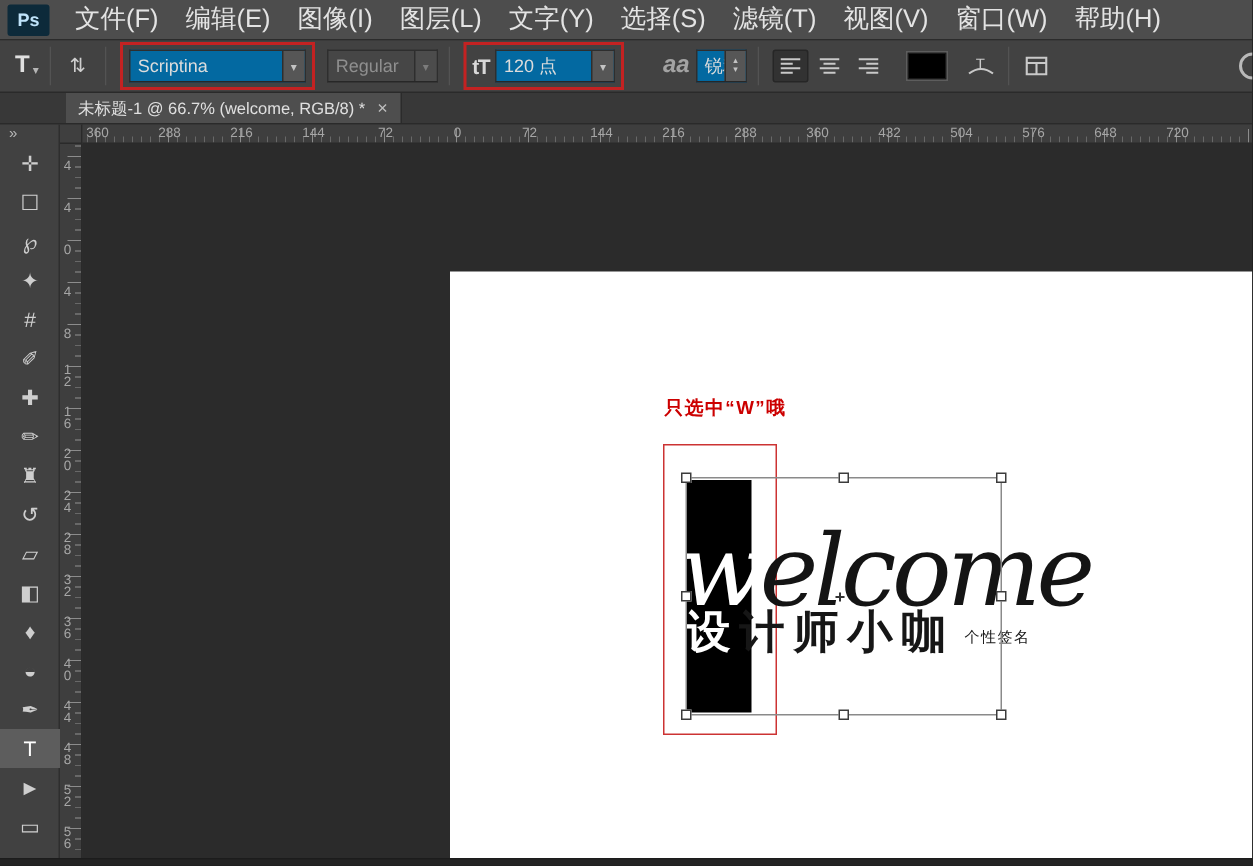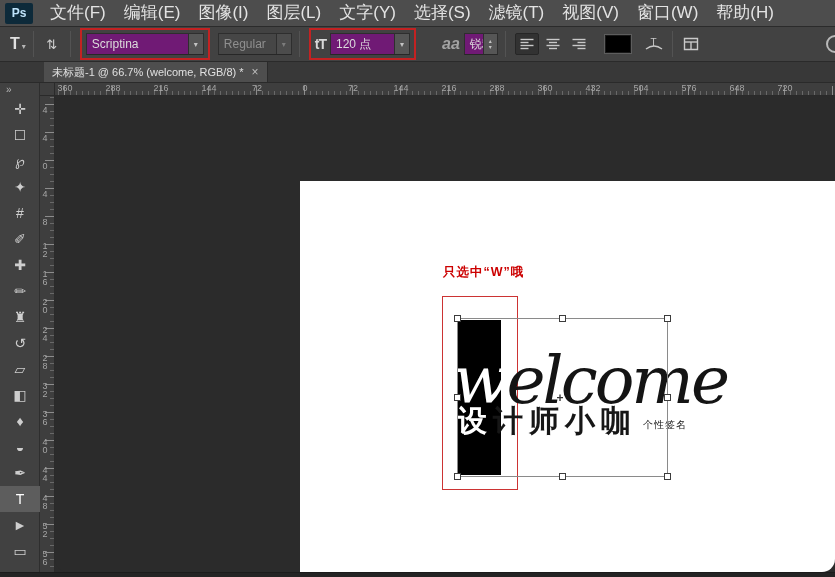--- a/index.html
+++ b/index.html
@@ -13,21 +13,21 @@
              display:flex; align-items:center; justify-content:center; border-radius:2px; }
   .menu-item { padding:0 9px; font-size:17px; color:#e3e3e3; line-height:26px; cursor:default; }
 
   
   .optionsbar { position:relative; height:35px; background:#424242; border-bottom:1px solid #2a2a2a; display:flex; align-items:center; padding-left:10px; }
   .sep { width:1px; height:26px; background:#343434; border-right:1px solid #535353; margin:0 7px; flex:none; }
   .opt-group { display:flex; align-items:flex-end; color:#d6d6d6; }
   .tp-t { font-size:16px; font-weight:bold; color:#e0e0e0; }
   .caret { font-size:8px; color:#b5b5b5; margin-left:2px; padding-bottom:2px; }
   .icon-btn { min-width:22px; height:22px; display:flex; align-items:center; justify-content:center; color:#cfcfcf; font-size:13px; border-radius:2px; }
-  .combo { height:22px; background:#701a75; border:1px solid #2e2e2e; border-bottom-color:#272727; display:flex; align-items:center; flex:none; }
+  .combo { height:22px; background:#0369a1; border:1px solid #2e2e2e; border-bottom-color:#272727; display:flex; align-items:center; flex:none; }
   .combo-val { flex:1; font-size:12px; color:#dcdcdc; padding:0 5px; white-space:nowrap; overflow:hidden; }
   .combo-arrow { width:15px; align-self:stretch; border-left:1px solid #2e2e2e; background:#565656; color:#c3c3c3; font-size:8px;
                  display:flex; align-items:center; justify-content:center; }
   .combo.disabled { background:#464646; }
   .combo.disabled .combo-val { color:#8f8f8f; }
   .combo.disabled .combo-arrow { color:#7c7c7c; background:#4c4c4c; }
   .hl { border:2px solid #c32222; padding:3px 4px; display:flex; align-items:center; margin:0 2px; }
   .tt-icon { font-size:14px; font-weight:bold; color:#d8d8d8; margin-right:4px; letter-spacing:-1px; }
   .aa-icon { font-size:16px; font-weight:bold; color:#a3a3a3; margin:0 4px 0 24px; font-style:italic; }
   .spin { display:flex; flex-direction:column; align-items:center; justify-content:center; width:14px; align-self:stretch; border-left:1px solid #2e2e2e; background:#565656; }
@@ -70,21 +70,21 @@
   .vruler { width:15px; flex:none; background:#3e3e3e; border-right:1px solid #2a2a2a; display:flex; flex-direction:column; overflow:hidden;
             background-image:
               repeating-linear-gradient(180deg,#8c8c8c 0 1px,transparent 1px 28px),
               repeating-linear-gradient(180deg,#686868 0 1px,transparent 1px 7px);
             background-size:9px auto, 4px auto;
             background-position:right 8px, right 8px;
             background-repeat:repeat-y, repeat-y; }
   .vlabel { height:28px; flex:none; display:flex; align-items:center; justify-content:flex-start; padding-left:1px; }
   .vlabel span { display:inline-block; width:8px; font-size:9px; line-height:8px; color:#a6a6a6; word-break:break-all; text-align:center; }
 
-  .viewport { position:relative; flex:1; background:#2b2b2b; overflow:hidden;border-radius:13px; }
+  .viewport { position:relative; flex:1; background:#2b2b2b; overflow:hidden; }
   .doc-canvas { position:absolute; left:245px; top:85px; width:535px; height:391px; background:#ffffff; }
 
   .note-red { position:absolute; left:388px; top:168px; font-size:12.5px; font-weight:bold; color:#cc0000; letter-spacing:1px; }
   .red-rect { position:absolute; left:387px; top:200px; width:76px; height:194px; border:1px solid #cc3333; }
   .sel-black { position:absolute; left:403px; top:224px; width:43px; height:155px; background:#000; }
 
   .script-word { position:absolute; left:398px; top:252px; font-family:"DejaVu Serif","Liberation Serif",serif; font-style:italic;
                  font-size:66px; line-height:1; letter-spacing:-3px; white-space:nowrap;text-align:center; }
   .script-word .sel { color:#ffffff; }
   .script-word .rest { color:#141414; }

